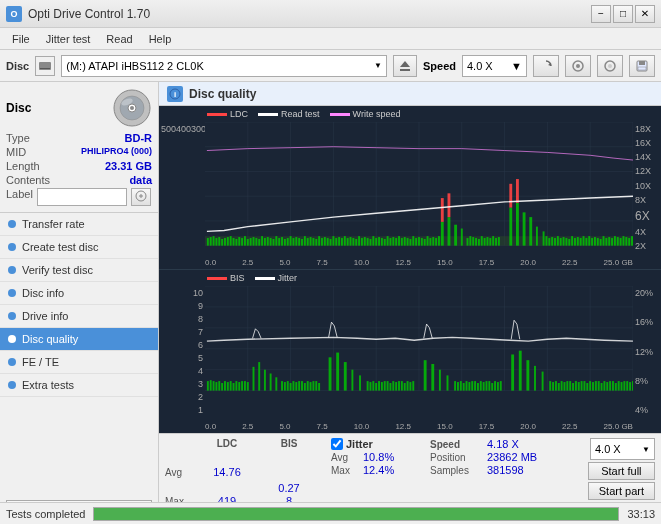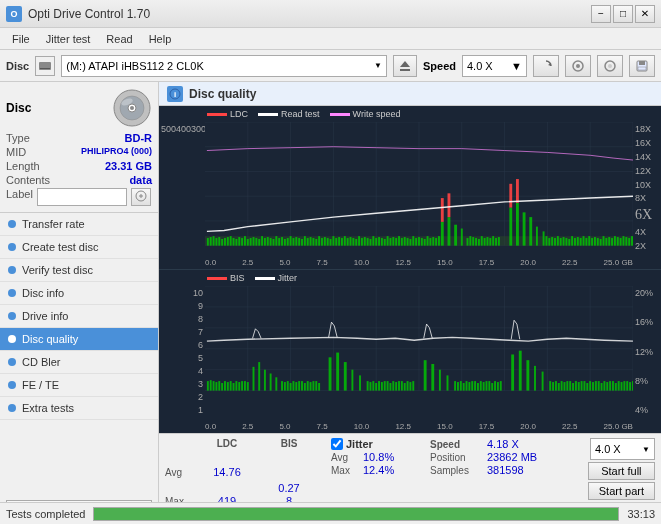--- a/index.html
+++ b/index.html
@@ -203,24 +203,20 @@
         <div class="nav-item">
           <div class="nav-bullet"></div>
           <span>Drive info</span>
         </div>
         <div class="nav-item active">
           <div class="nav-bullet"></div>
           <span>Disc quality</span>
         </div>
         <div class="nav-item">
           <div class="nav-bullet"></div>
-          <span>CD Bler</span>
-        </div>
-        <div class="nav-item">
-          <div class="nav-bullet"></div>
           <span>FE / TE</span>
         </div>
         <div class="nav-item">
           <div class="nav-bullet"></div>
           <span>Extra tests</span>
         </div>
       </div>
 
       <button class="status-btn">Status window &gt;&gt;</button>
     </div>
@@ -265,21 +261,21 @@
             <span style="color:#aaa;font-size:9px;text-align:right;display:block;">0</span>
           </div>
 
           <div style="position:absolute;right:0;top:16px;bottom:16px;width:28px;display:flex;flex-direction:column;justify-content:space-between;padding:2px 2px;">
             <span style="color:#aaa;font-size:9px;">18X</span>
             <span style="color:#aaa;font-size:9px;">16X</span>
             <span style="color:#aaa;font-size:9px;">14X</span>
             <span style="color:#aaa;font-size:9px;">12X</span>
             <span style="color:#aaa;font-size:9px;">10X</span>
             <span style="color:#aaa;font-size:9px;">8X</span>
-            <span style="color:#aaa;font-size:14px;font-family:Liberation Serif, serif;">6X</span>
+            <span style="color:#aaa;font-size:12px;">6X</span>
             <span style="color:#aaa;font-size:9px;">4X</span>
             <span style="color:#aaa;font-size:9px;">2X</span>
           </div>
 
           <svg style="position:absolute;left:46px;right:28px;top:16px;bottom:16px;" preserveAspectRatio="none" viewBox="0 0 450 130" xmlns="http://www.w3.org/2000/svg">
 
             <rect width="450" height="130" fill="#1a2535"></rect>
 
             <line x1="0" y1="0" x2="450" y2="0" stroke="#2a3a4a" stroke-width="0.5"></line>
             <line x1="0" y1="26" x2="450" y2="26" stroke="#2a3a4a" stroke-width="0.5"></line>

